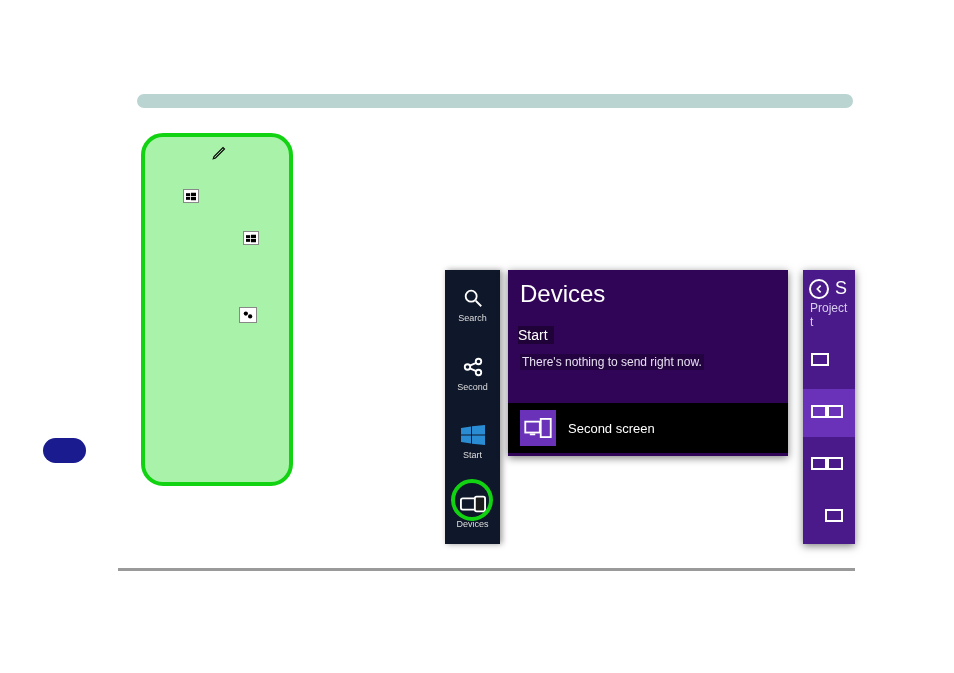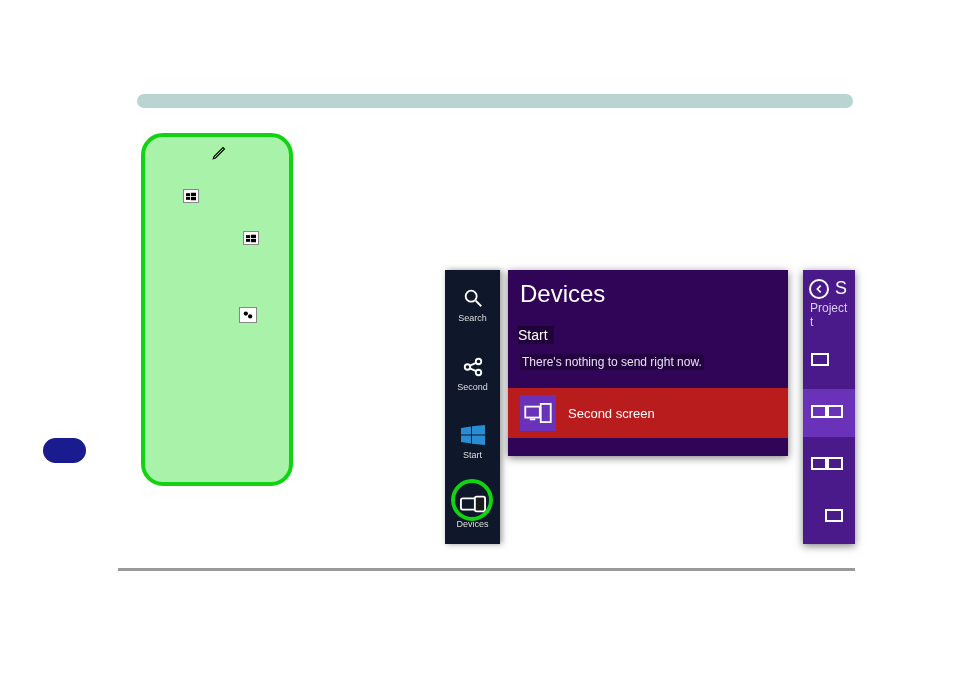--- a/index.html
+++ b/index.html
@@ -155,27 +155,27 @@
     font-weight: 400;
     background: rgba(0,0,0,0.35);
     display: inline-block;
     padding: 1px 6px 1px 0;
     margin-left: -2px;
     margin-bottom: 8px;
   }
   .devices-msg {
     font-size: 12px;
     color: #e6e0f0;
-    margin-bottom: 18px;
+    margin-bottom: 33px;
     background: rgba(0,0,0,0.25);
     display: inline-block;
     padding: 1px 2px;
   }
   .second-screen-row {
-    background: #b91c1c;
+    background: #000000;
     height: 50px;
     margin-left: -12px;
     margin-right: 0;
     display: flex;
     align-items: center;
     padding-left: 12px;
     cursor: pointer;
   }
   .ss-icon {
     width: 36px;

